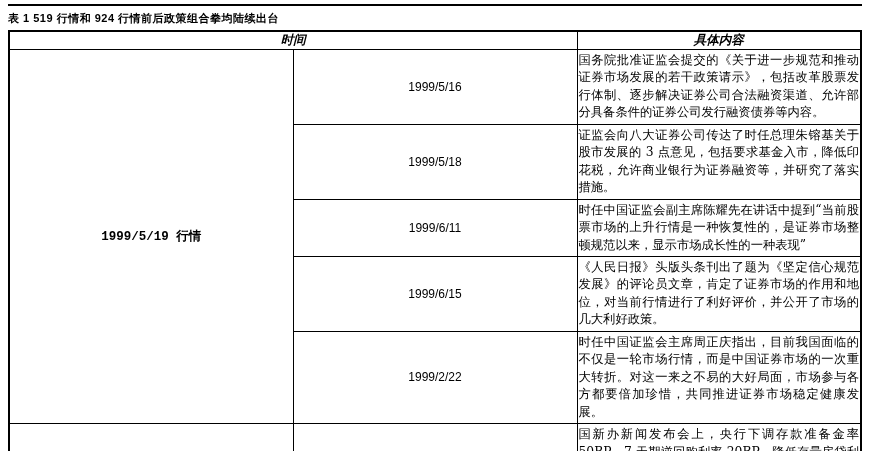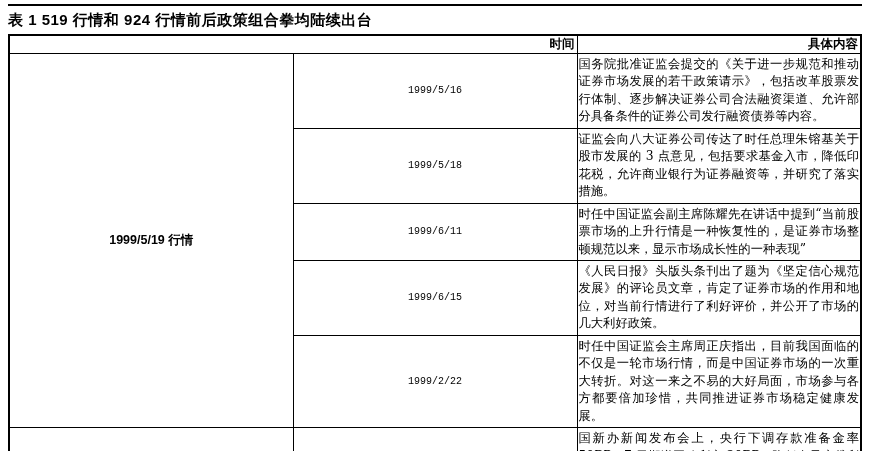--- a/index.html
+++ b/index.html
@@ -18,56 +18,57 @@
   }
   .top-rule {
     margin: 4px 8px 0 8px;
     border-top: 2px solid #000;
     height: 0;
   }
   .doc-title {
     margin: 5px 8px 4px 8px;
     font-family: "Liberation Sans", "DejaVu Sans", sans-serif;
     font-weight: bold;
-    font-size: 15px;
+    font-size: 11px;
     letter-spacing: 0.5px;
   }
   table.policy-table {
     width: 854px;
     margin-left: 8px;
     border-collapse: collapse;
     table-layout: fixed;
     border: 2px solid #000;
   }
   table.policy-table th,
   table.policy-table td {
     border: 1px solid #000;
     vertical-align: middle;
   }
   th.h-time, th.h-content {
     font-family: "Liberation Sans", "DejaVu Sans", sans-serif;
     font-weight: bold;
     font-size: 12.5px;
     height: 17px;
     padding: 0 2px;
-    text-align: right;
+    text-align: center;
+    font-style: italic;
   }
   td.group-cell {
     width: 98px;
     text-align: center;
-    font-family: Liberation Sans, sans-serif;
+    font-family: Liberation Mono, monospace;
     font-weight: bold;
     font-size: 12.5px;
     padding: 0 2px;
   }
   td.date-cell {
     width: 76px;
     text-align: center;
-    font-family: Liberation Mono, monospace;
-    font-size: 10px;
+    font-family: Liberation Sans, sans-serif;
+    font-size: 12px;
     padding: 0 2px;
   }
   td.content-cell {
     font-size: 12.3px;
     line-height: 1.42;
     padding: 2px 1px;
     text-align: justify;
   }
 </style>
 </head>

